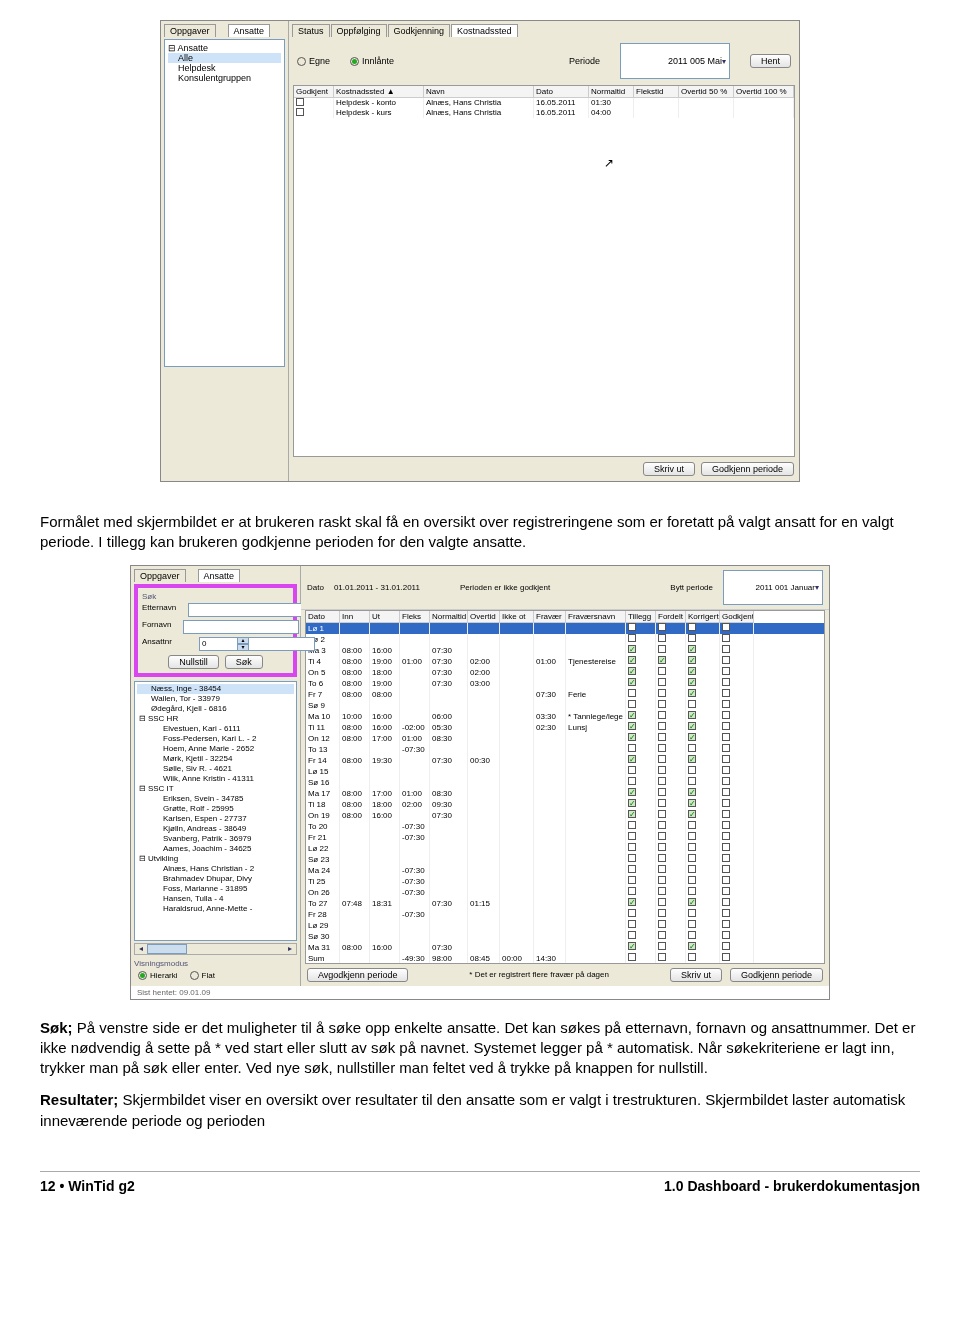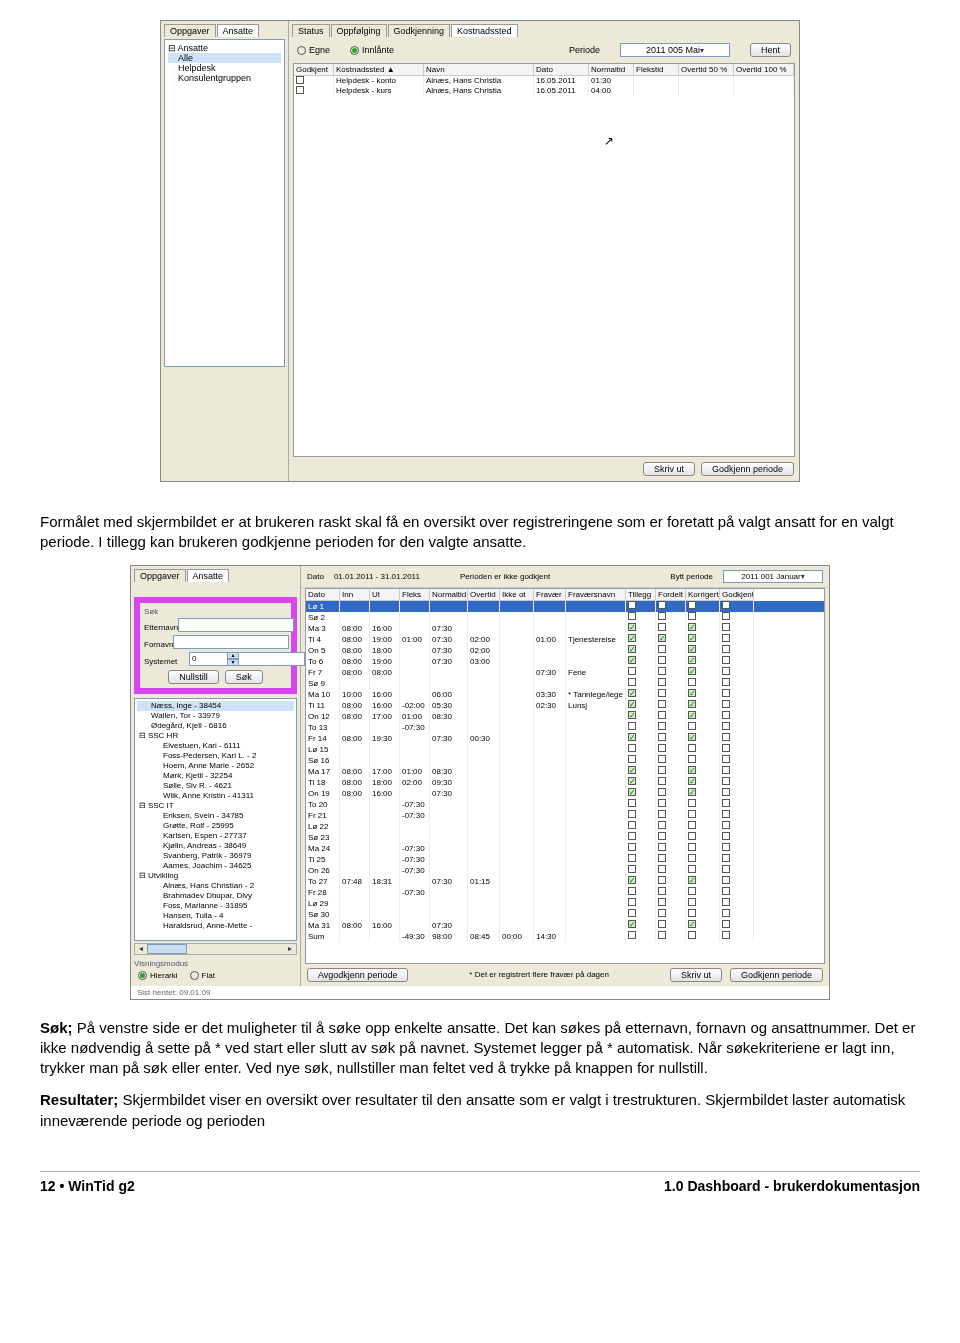--- a/index.html
+++ b/index.html
@@ -23,21 +23,21 @@
     color: #000;
     background: #fff;
   }
   .s1-body { display: flex; height: 460px; }
   .s1-left {
     width: 150px;
     background: #ece9d8;
     border-right: 1px solid #aaa;
     padding: 3px;
   }
-  .s1-tabs { display: flex; gap: 1px; margin-bottom: 2px; }
+  .s1-tabs { display: flex; gap: 12px; margin-bottom: 2px; }
   .tab-b {
     background: #fff;
     border: 1px solid #999;
     border-bottom: none;
     padding: 1px 5px;
     font-size: 9px;
   }
   .tab-b.inactive { background: #ece9d8; }
   .s1-tree {
     background: #fff;
@@ -52,21 +52,21 @@
     display: flex; align-items: center; gap: 20px;
     padding: 6px 8px; font-size: 9px;
     background: #ece9d8;
   }
   .radio { display: inline-flex; align-items: center; gap: 3px; }
   .radio-c { width: 9px; height: 9px; border: 1px solid #555; border-radius: 50%; display: inline-block; }
   .radio-c.on::after { content:""; display:block; width:5px; height:5px; background:#2a2; border-radius:50%; margin:1px; }
   .perlabel { margin-left: auto; }
   .per-dd {
     background: #fff; border: 1px solid #7a9cbf; width: 110px;
-    padding: 1px 3px; display: inline-flex; justify-content: center;
+    padding: 12px 3px; display: inline-flex; justify-content: flex-end;
     align-items: center;
   }
   .dd-arrow { color: #336; font-size: 8px; }
   .btn {
     background: linear-gradient(#fefefe, #e4e4e4);
     border: 1px solid #888; border-radius: 3px;
     padding: 1px 10px; font-size: 9px;
   }
   .s1-grid {
     margin: 0 4px; border: 1px solid #999; background: #fff;
@@ -100,22 +100,22 @@
   
   .shot2 {
     width: 700px; margin: 12px auto 18px auto;
     border: 1px solid #888;
     font-family: "Segoe UI", Tahoma, sans-serif;
     font-size: 8px;
     color: #000;
   }
   .s2-body { display: flex; height: 420px; }
   .s2-left { width: 170px; background: #ece9d8; border-right: 1px solid #aaa; padding: 3px; display:flex; flex-direction:column; }
-  .s2-search { border: 6px solid #d946ef; padding: 4px; margin-bottom: 4px; margin-top: 13px; }
-  .srow { display: flex; align-items: flex-end; margin-bottom: 3px; gap: 0; }
+  .s2-search { border: 4px solid #d946ef; padding: 4px; margin-bottom: 4px; }
+  .srow { display: flex; align-items: flex-start; margin-bottom: 3px; gap: 12px; }
   .srow label { width: 45px; }
   .srow input {
     flex: 1; border: 1px solid #7a9cbf; font-size: 8px; padding: 0 2px; height: 14px;
     background: #fff;
   }
   .spin { width: 50px; position:relative; }
   .spin .spinbtn { position:absolute; right:0; top:0; width:12px; height:14px;
     display:flex; flex-direction:column; }
   .spin .spinbtn span { flex:1; background:#cde; border:1px solid #7a9cbf; font-size:6px;
     line-height:5px; text-align:center; }
@@ -269,21 +269,21 @@
         <div style="font-size:8px;color:#557;margin-bottom:2px">Søk</div>
         <div class="srow">
               <label>Etternavn</label>
               <input style="">
             </div>
         <div class="srow">
               <label>Fornavn</label>
               <input style="">
             </div>
         <div class="srow">
-          <label>Systemet</label>
+          <label>Ansattnr</label>
           <div class="spin">
             <input value="0" style="">
             <div class="spinbtn">
                   <span>▴</span>
                   <span>▾</span>
                 </div>
           </div>
         </div>
         <div class="s2-btnrow">
           <span class="btn">Nullstill</span>

